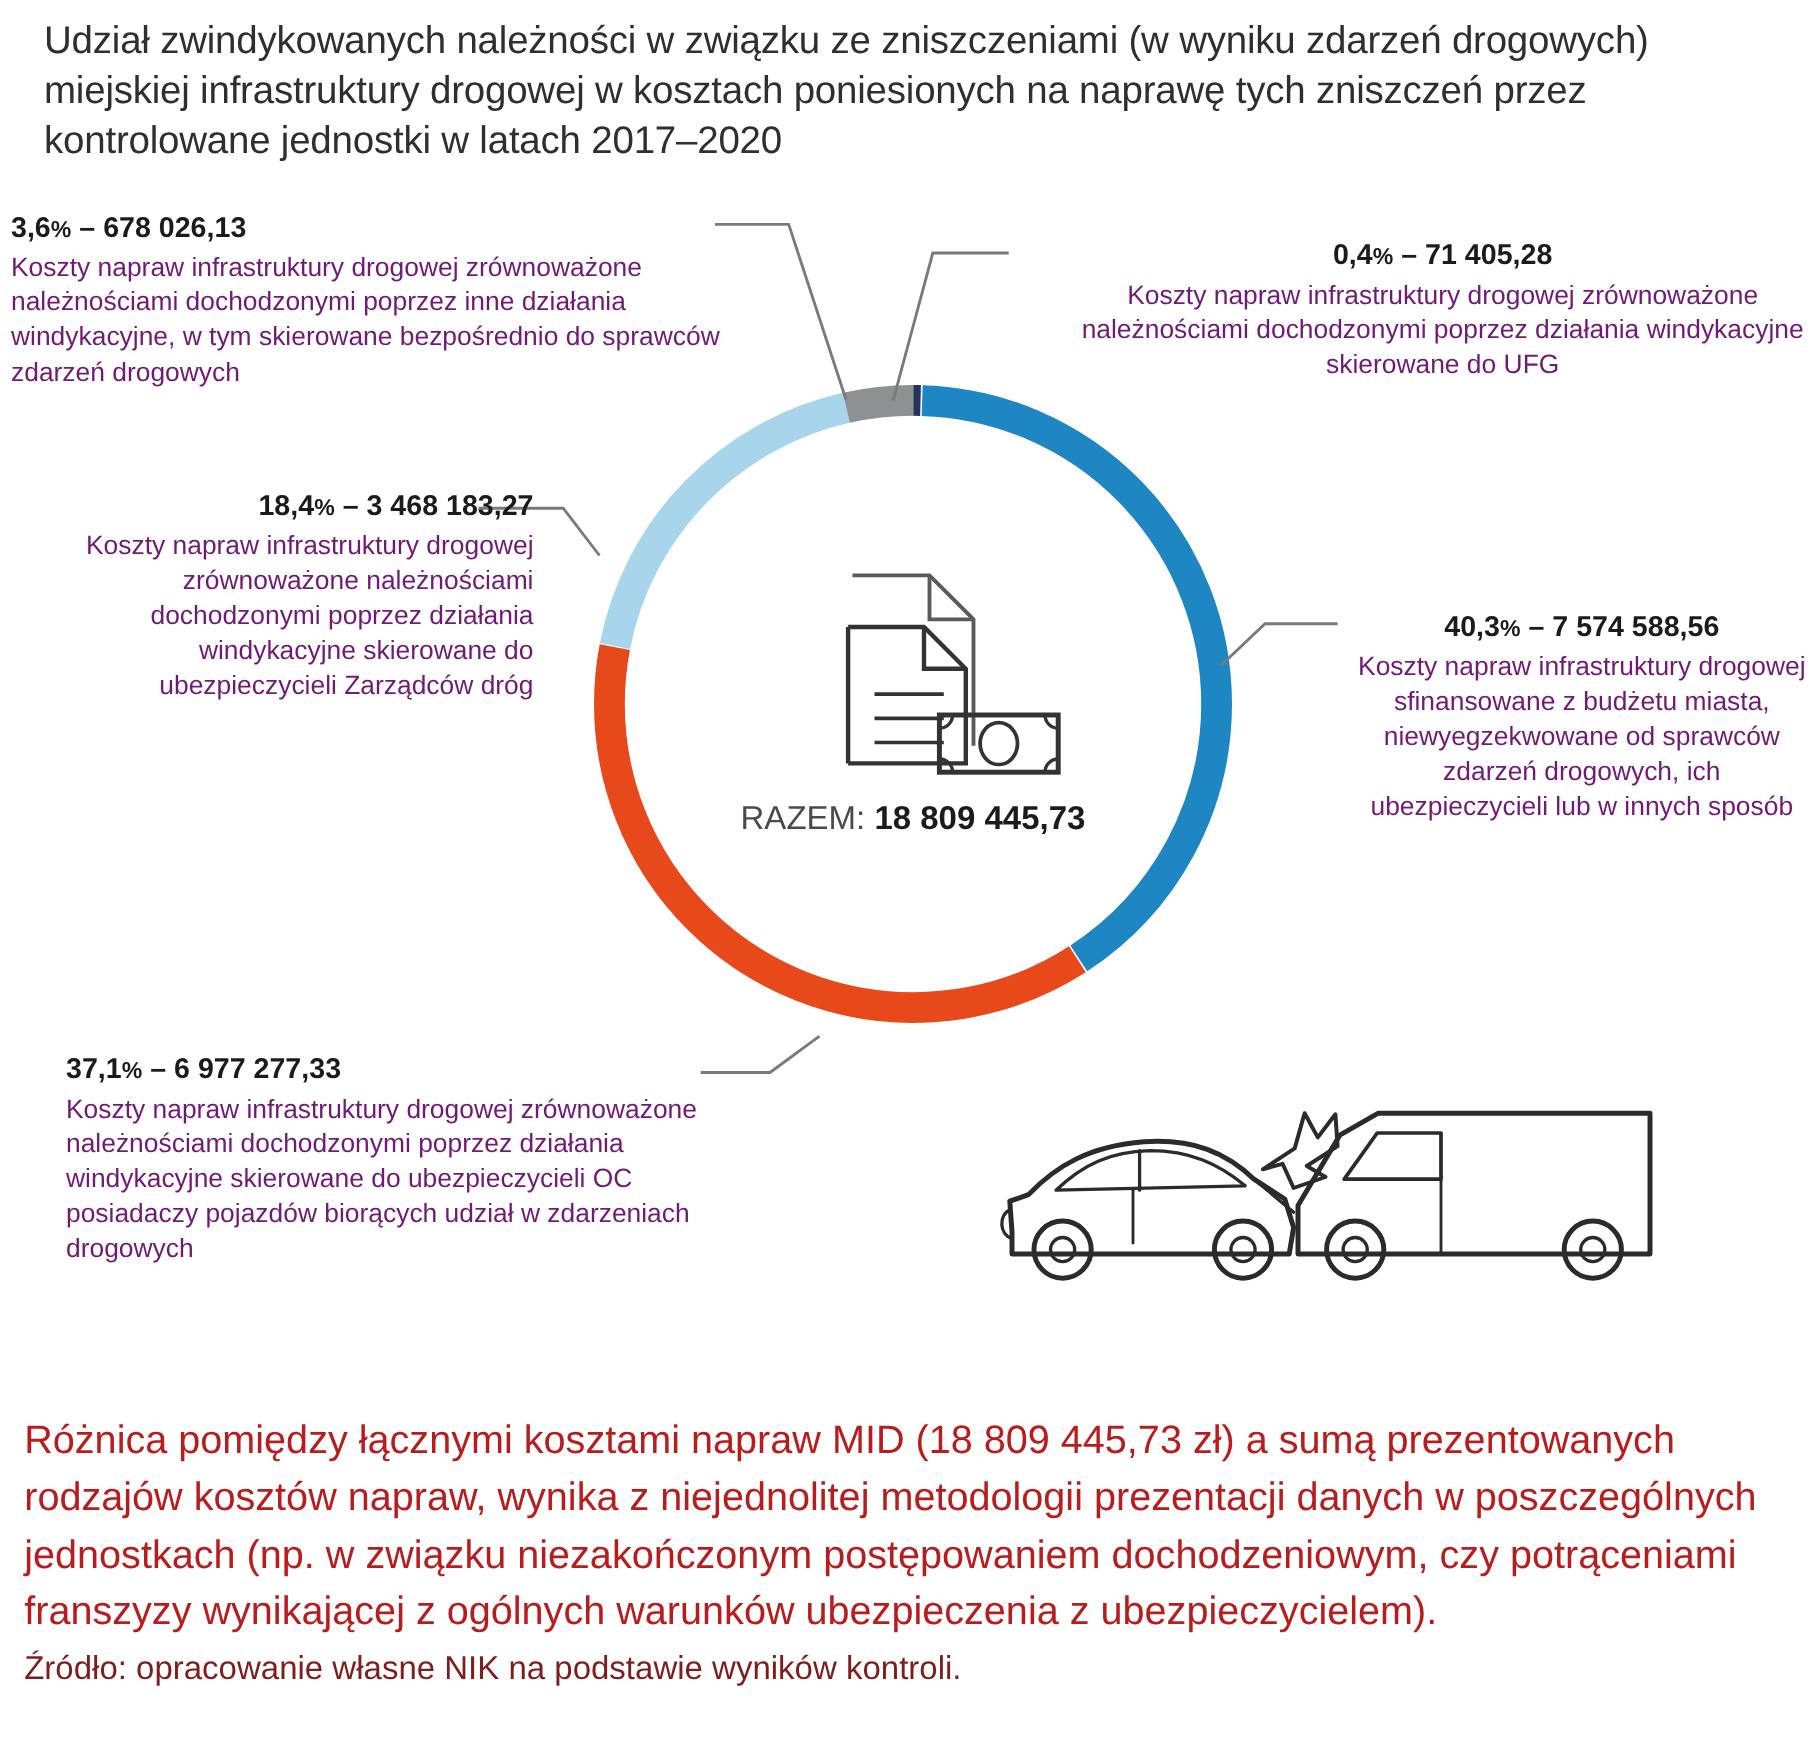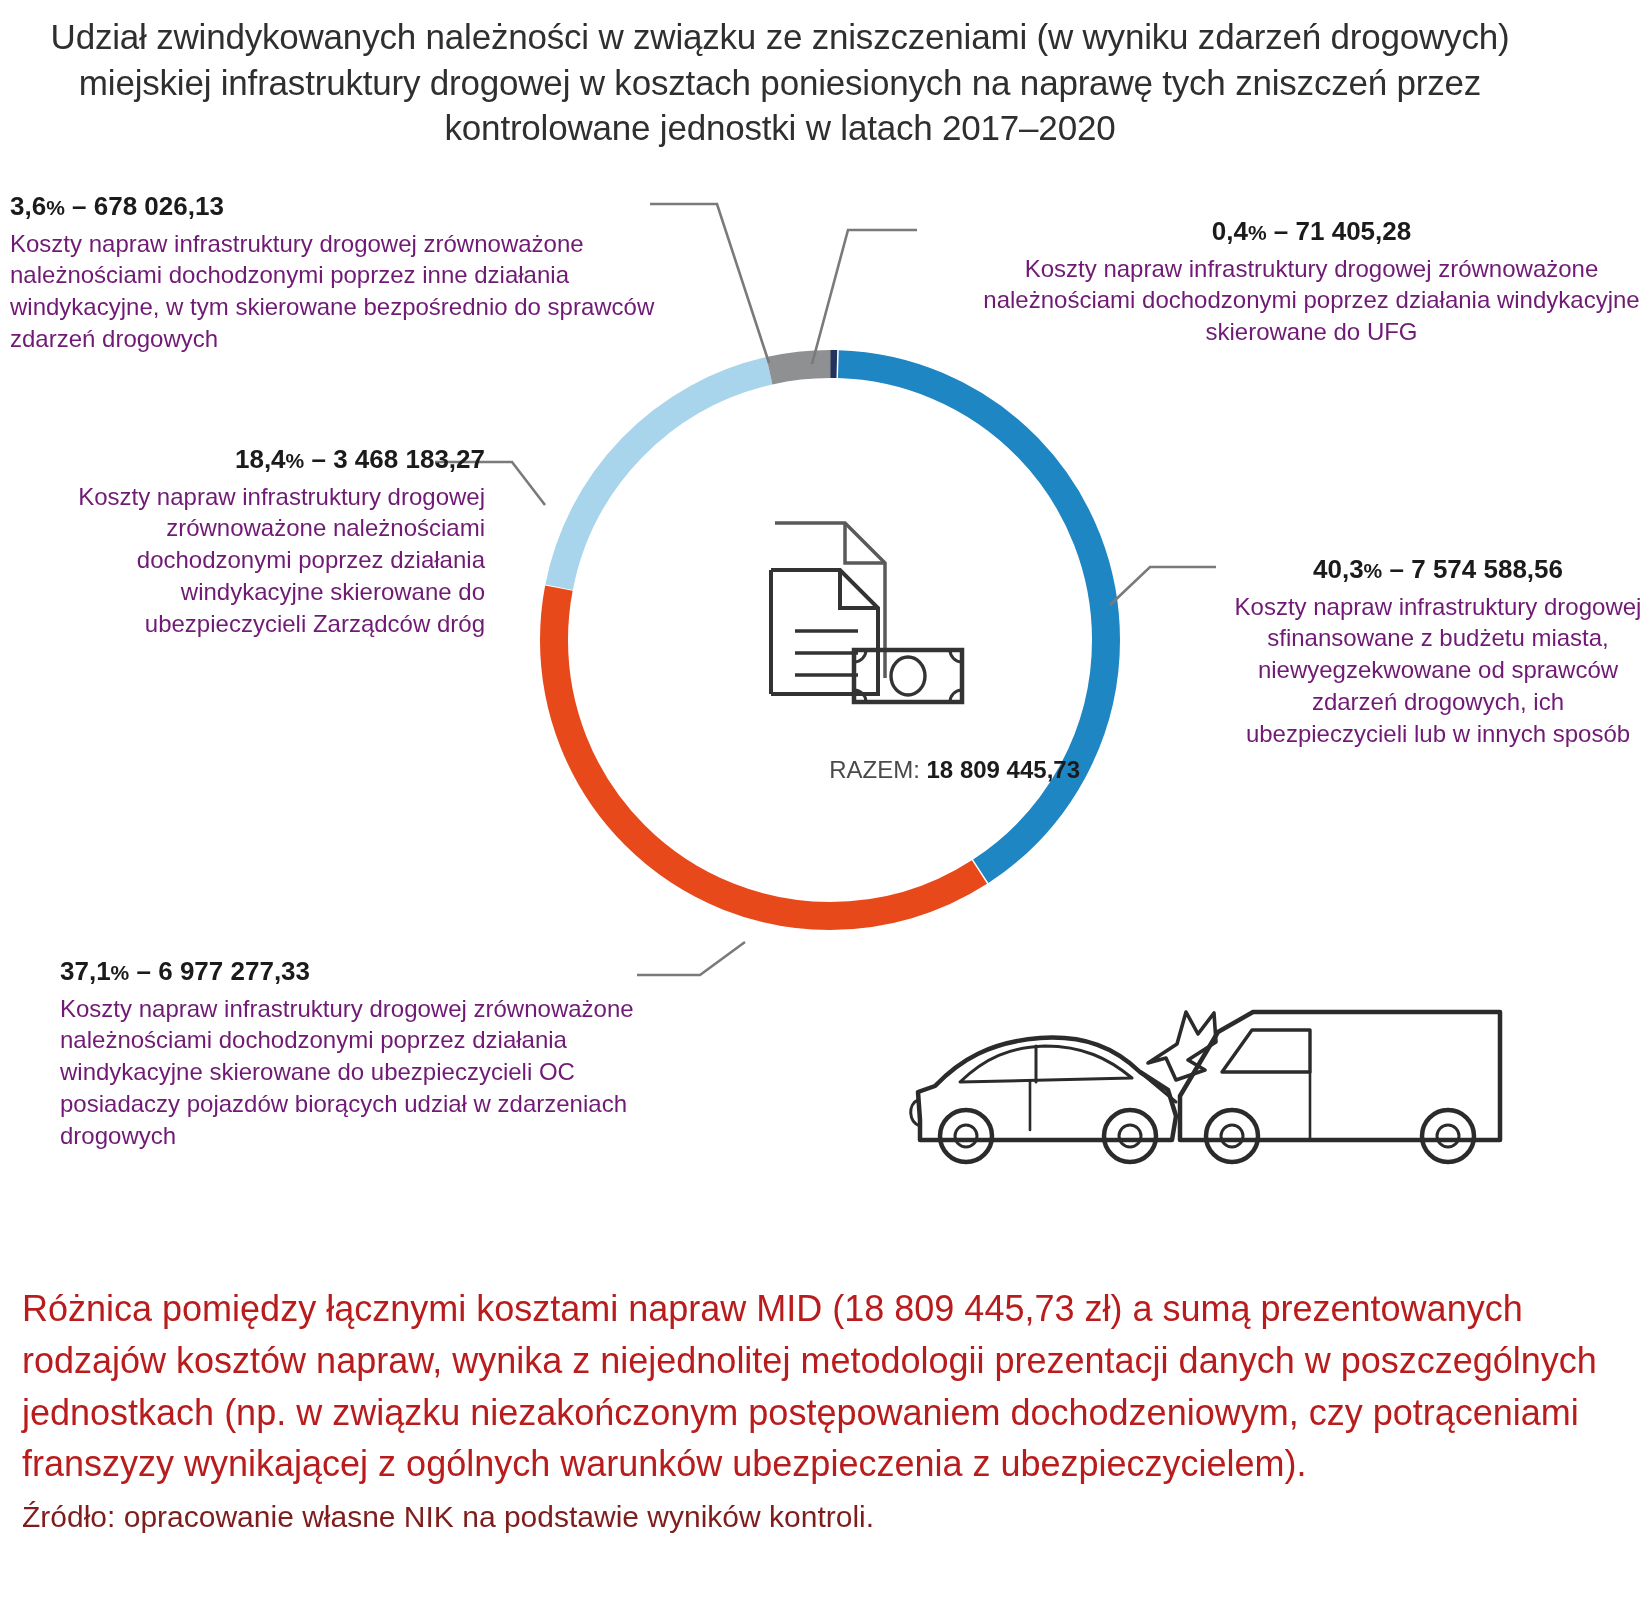--- a/index.html
+++ b/index.html
@@ -10,21 +10,21 @@
     font-family: "Liberation Sans", sans-serif;
     color: #3a3a3a;
     overflow: hidden;
   }
   #root { position: relative; width: 1650px; height: 1600px; }
 
   
   .title {
     position: absolute;
     left: 40px; top: 14px; width: 1480px;
-    text-align: center;
+    text-align: left;
     font-size: 35px;
     line-height: 1.30;
     color: #2f2f2f;
     letter-spacing: -0.2px;
   }
 
   
   .callout { position: absolute; }
   .callout .value {
     font-weight: bold;
@@ -46,23 +46,23 @@
   .c-lblue    { left: 60px;   top: 443px;  width: 425px; text-align: right; }
   .c-blue     { left: 1228px; top: 553px;  width: 420px; text-align: center; }
   .c-orange   { left: 60px;   top: 955px;  width: 595px; text-align: left; }
 
   
   svg.layer { position: absolute; left: 0; top: 0; width: 1650px; height: 1600px; overflow: visible; }
 
   
   .center-total {
     position: absolute;
-    left: 580px; top: 756px; width: 500px;
-    text-align: right;
-    font-size: 24px;
+    left: 580px; top: 728px; width: 500px;
+    text-align: center;
+    font-size: 30px;
     color: #4a4a4a;
     white-space: nowrap;
   }
   .center-total b { color: #1b1b1b; font-weight: bold; }
 
   
   .footer {
     position: absolute;
     left: 22px; top: 1283px; width: 1580px;
     font-size: 36px;

